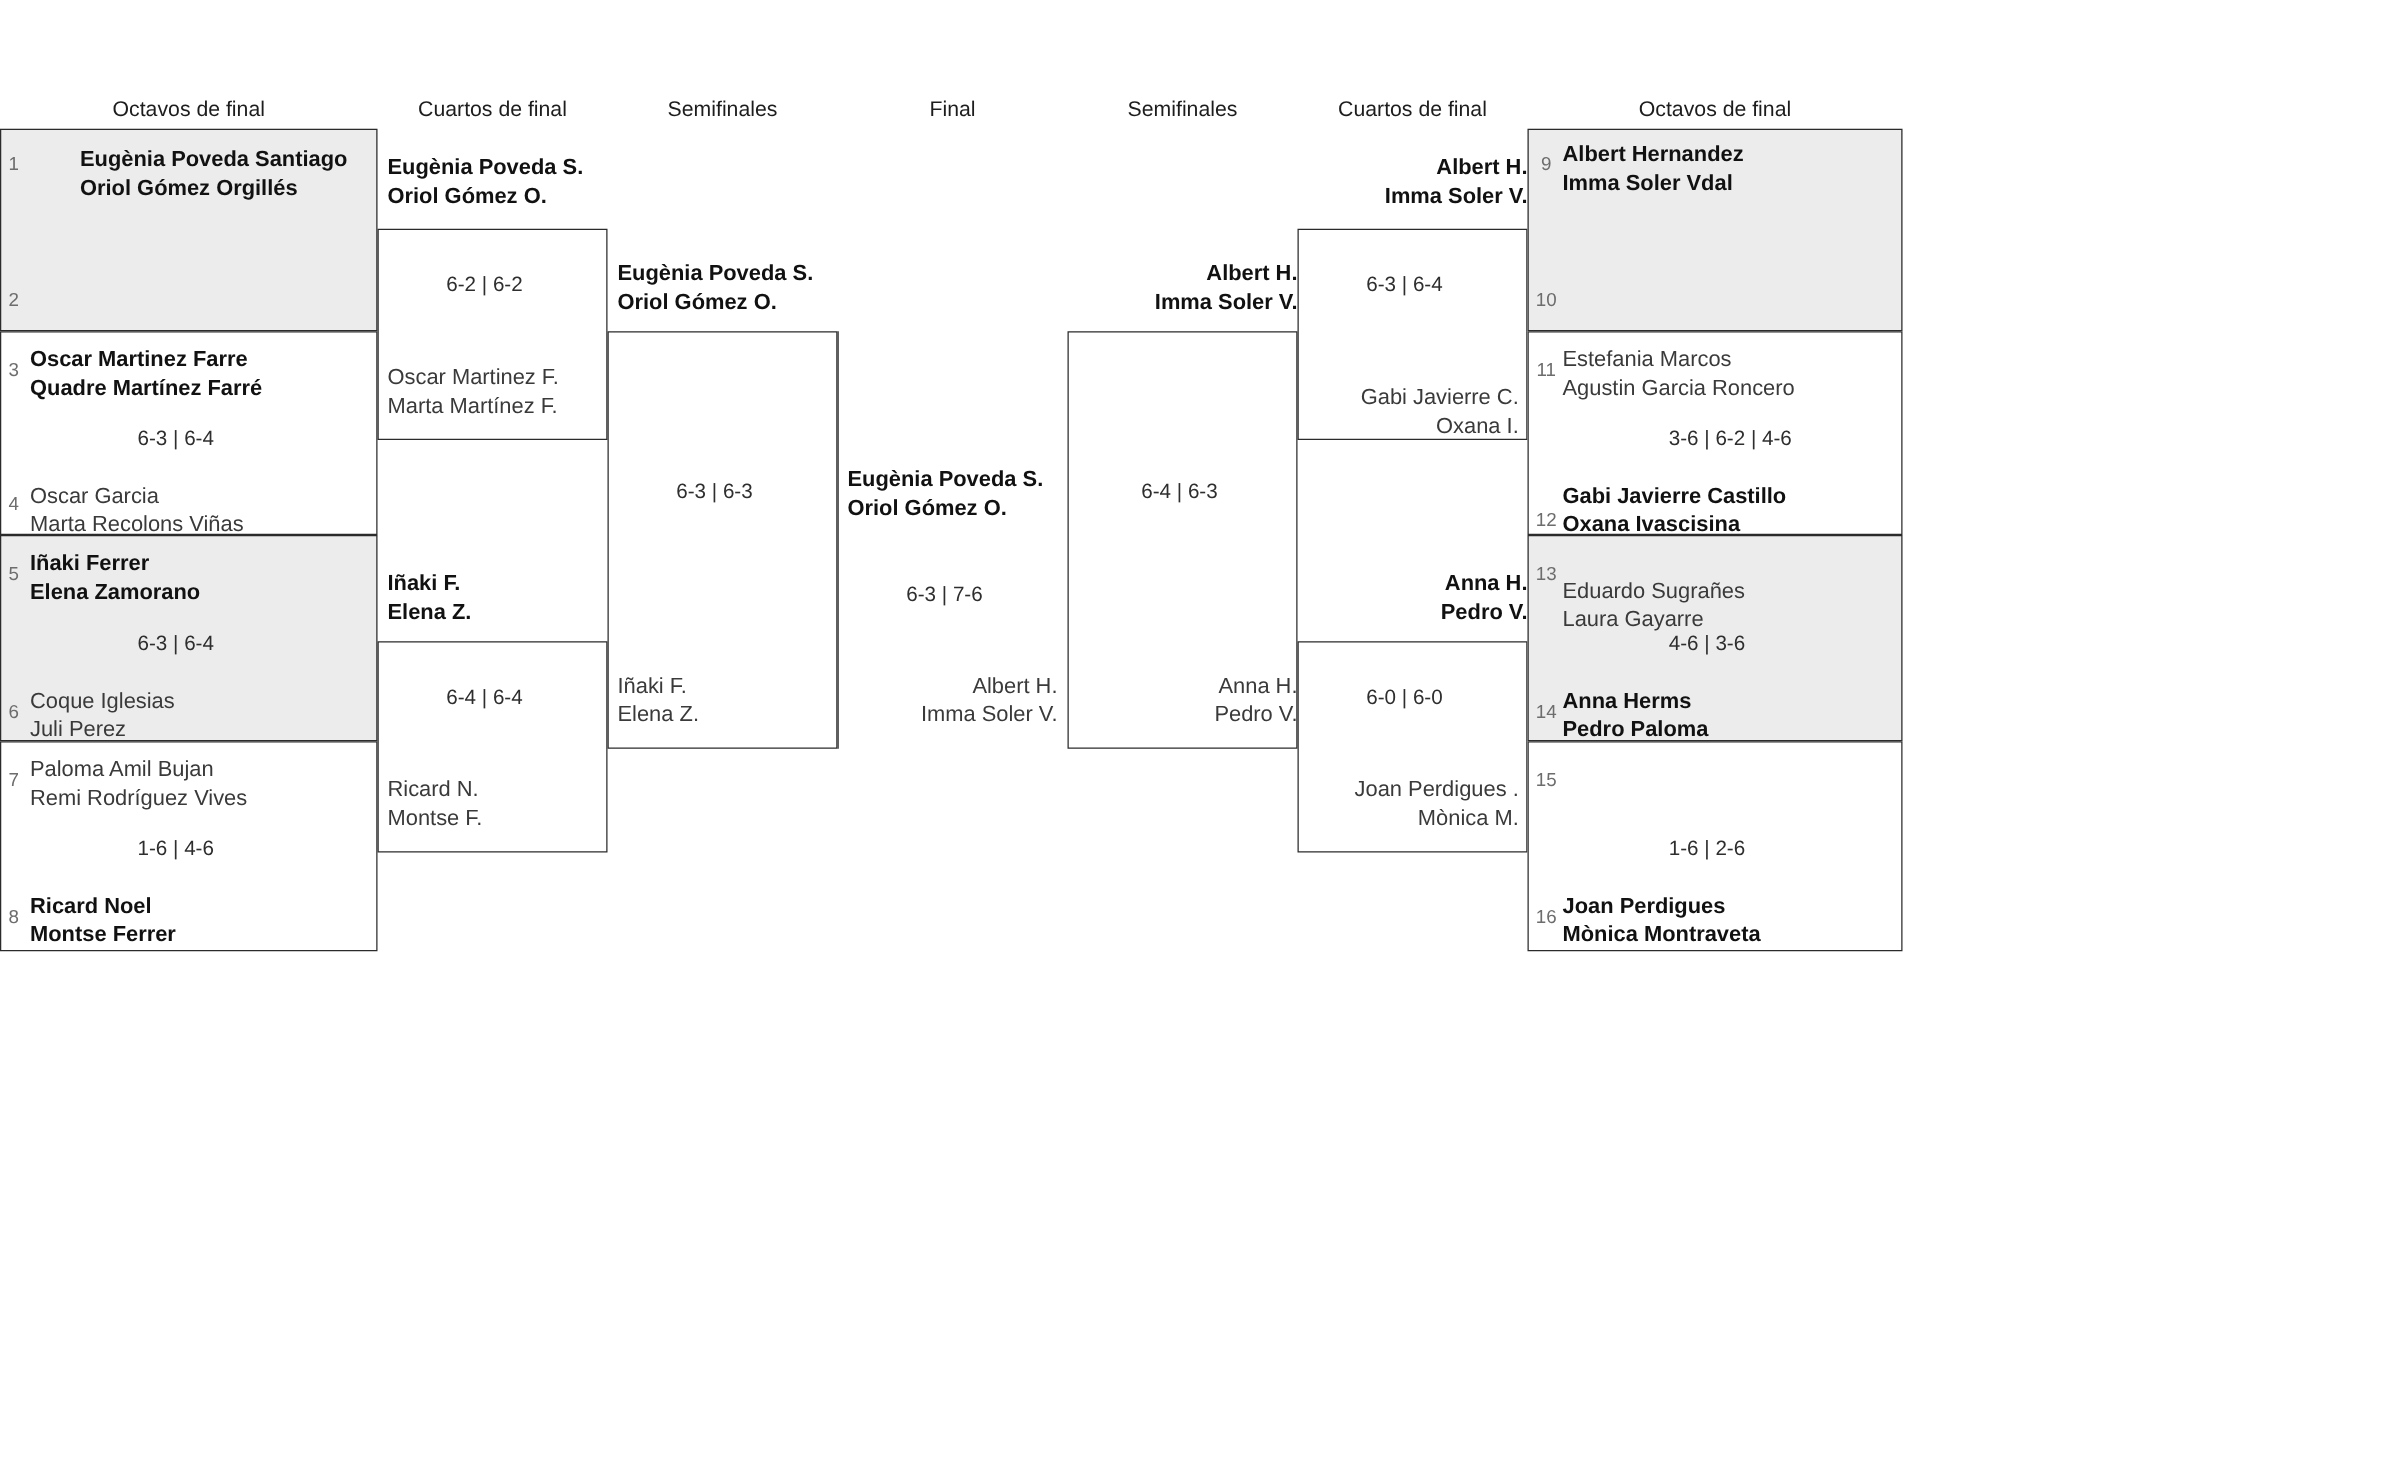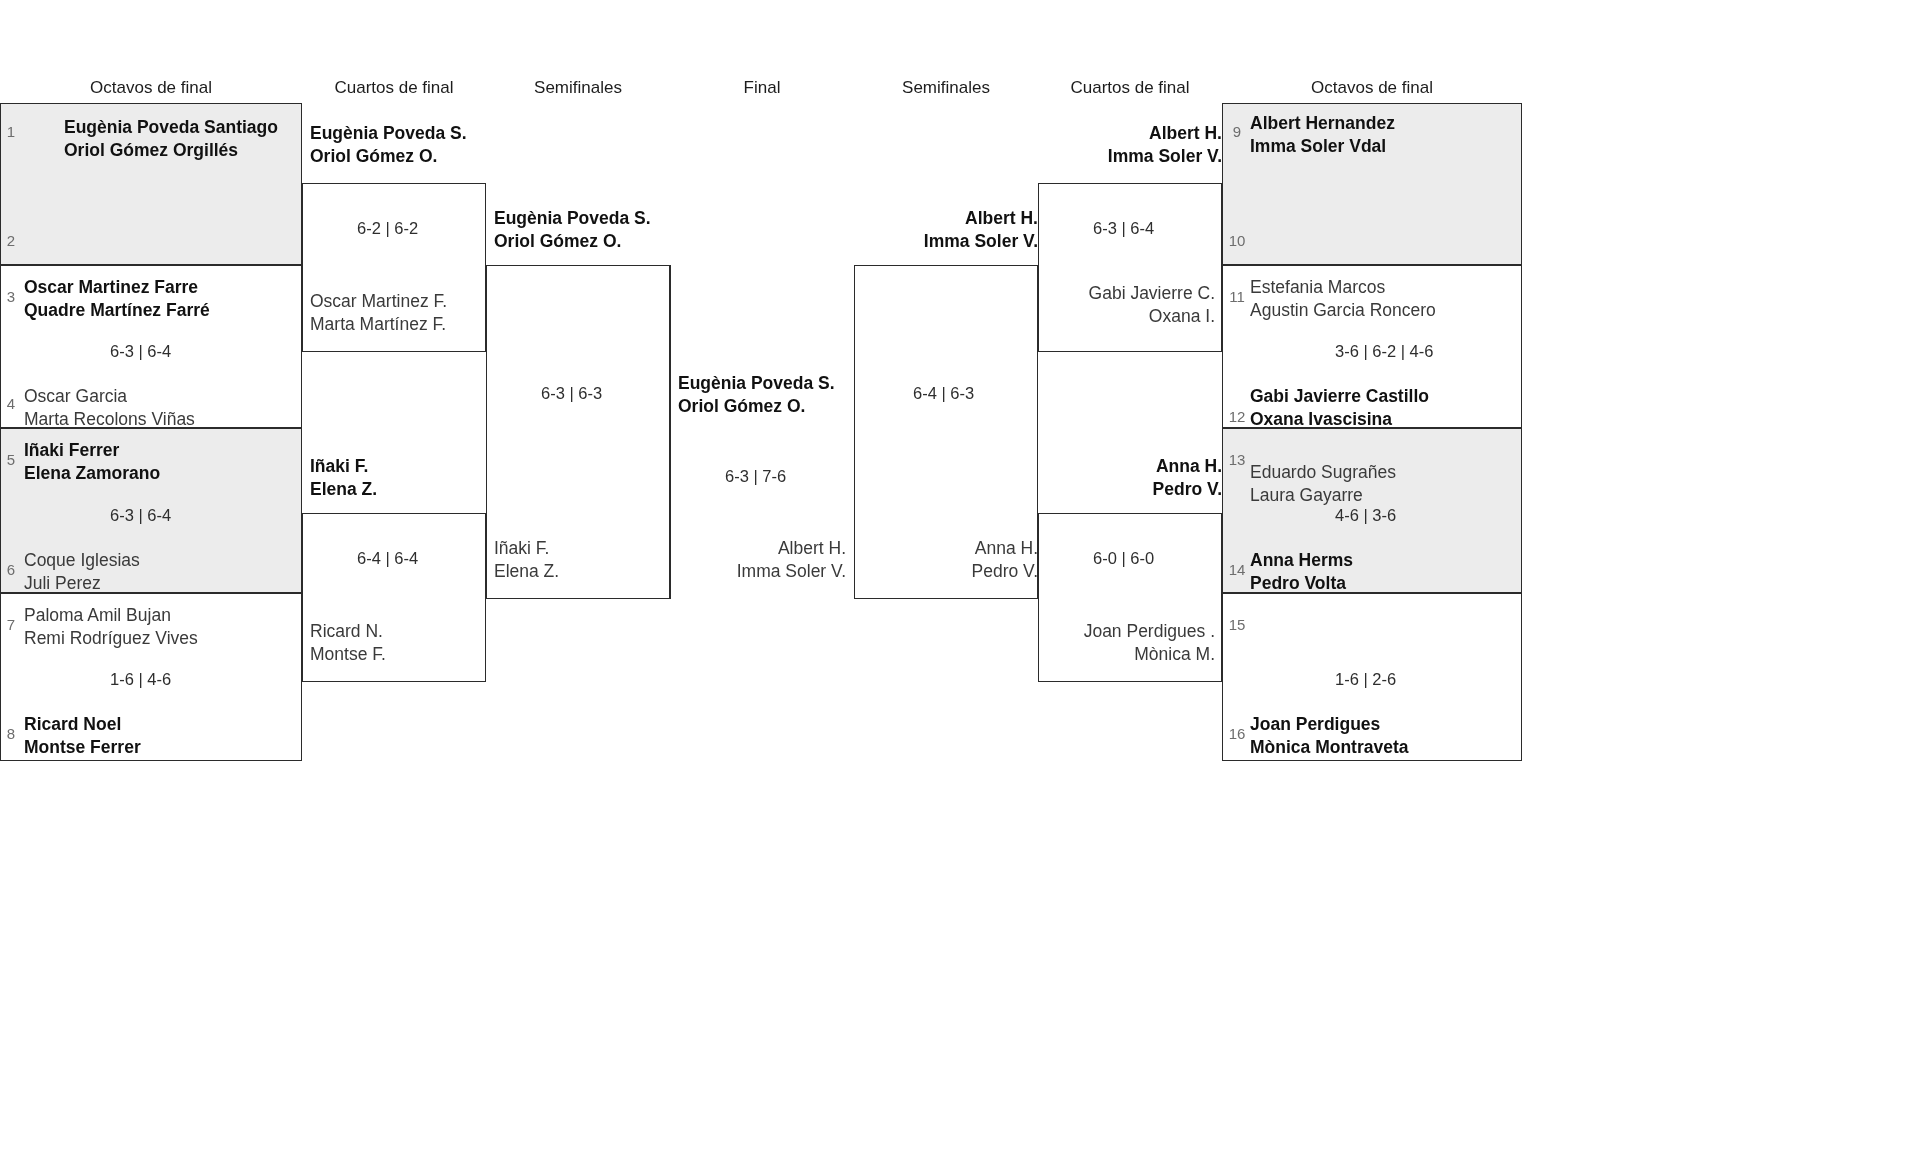--- a/index.html
+++ b/index.html
@@ -176,21 +176,21 @@
     <span class="l1">Anna H.</span>
     <span class="l2">Pedro V.</span>
   </div>
   <div class="score" style="left:913px;top:383px;">6-4 | 6-3</div>
 
   <div class="box bx-border" style="left:1038px;top:183px;width:184px;height:169px;"></div>
   <div class="team win ralign" style="left:1022px;top:122px;width:200px;">
     <span class="l1">Albert H.</span>
     <span class="l2">Imma Soler V.</span>
   </div>
-  <div class="team lose ralign" style="left:1010px;top:282px;width:205px;">
+  <div class="team lose ralign" style="left:1010px;top:306px;width:205px;">
     <span class="l1">Gabi Javierre C.</span>
     <span class="l2">Oxana I.</span>
   </div>
   <div class="score" style="left:1093px;top:218px;">6-3 | 6-4</div>
 
   <div class="box bx-border" style="left:1038px;top:513px;width:184px;height:169px;"></div>
   <div class="team win ralign" style="left:1022px;top:455px;width:200px;">
     <span class="l1">Anna H.</span>
     <span class="l2">Pedro V.</span>
   </div>
@@ -228,21 +228,21 @@
 
   <div class="box bx-border shaded" style="left:1222px;top:428px;width:300px;height:165px;"></div>
   <div class="seed" style="left:1226px;top:451px;">13</div>
   <div class="team lose" style="left:1250px;top:439px;margin-top:22px;">
     <span class="l1">Eduardo Sugrañes</span>
     <span class="l2">Laura Gayarre</span>
   </div>
   <div class="seed" style="left:1226px;top:561px;">14</div>
   <div class="team win" style="left:1250px;top:549px;">
     <span class="l1">Anna Herms</span>
-    <span class="l2">Pedro Volta</span>
+    <span class="l2">Pedro Paloma</span>
   </div>
   <div class="score" style="left:1335px;top:505px;">4-6 | 3-6</div>
 
   <div class="box bx-border plain" style="left:1222px;top:593px;width:300px;height:168px;"></div>
   <div class="seed" style="left:1226px;top:616px;">15</div>
   <div class="seed" style="left:1226px;top:725px;">16</div>
   <div class="team win" style="left:1250px;top:713px;">
     <span class="l1">Joan Perdigues</span>
     <span class="l2">Mònica Montraveta</span>
   </div>

